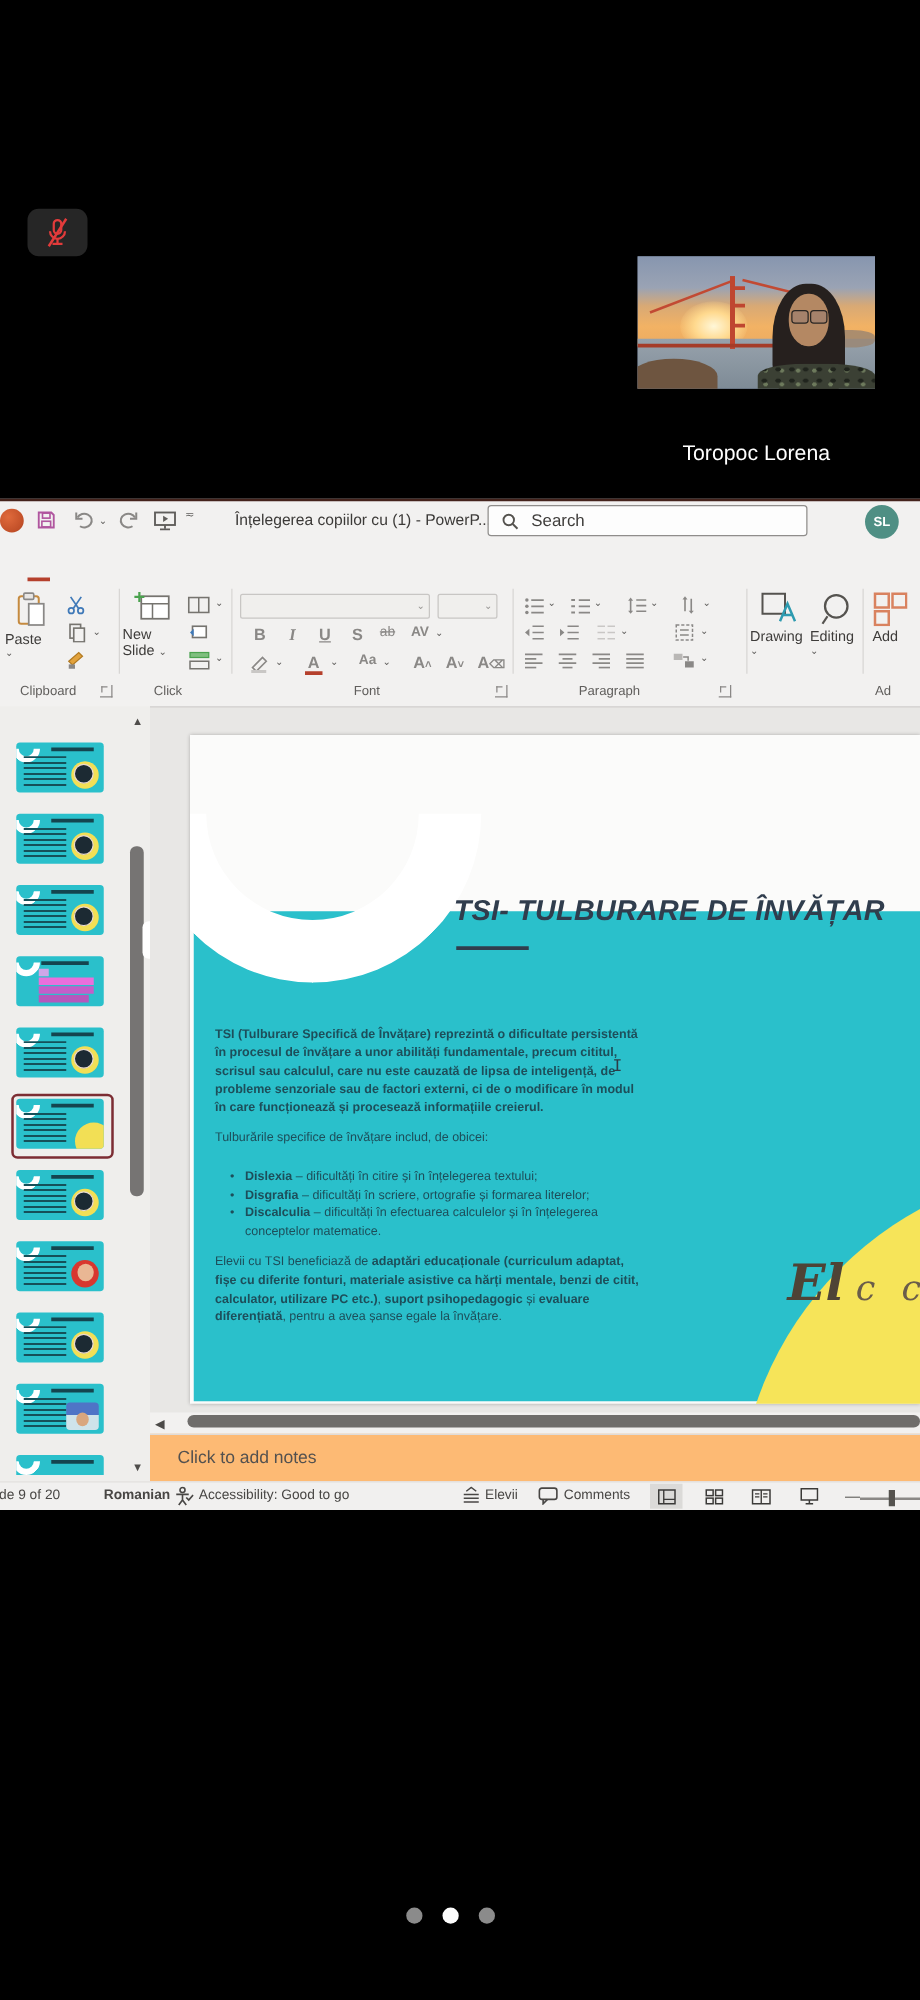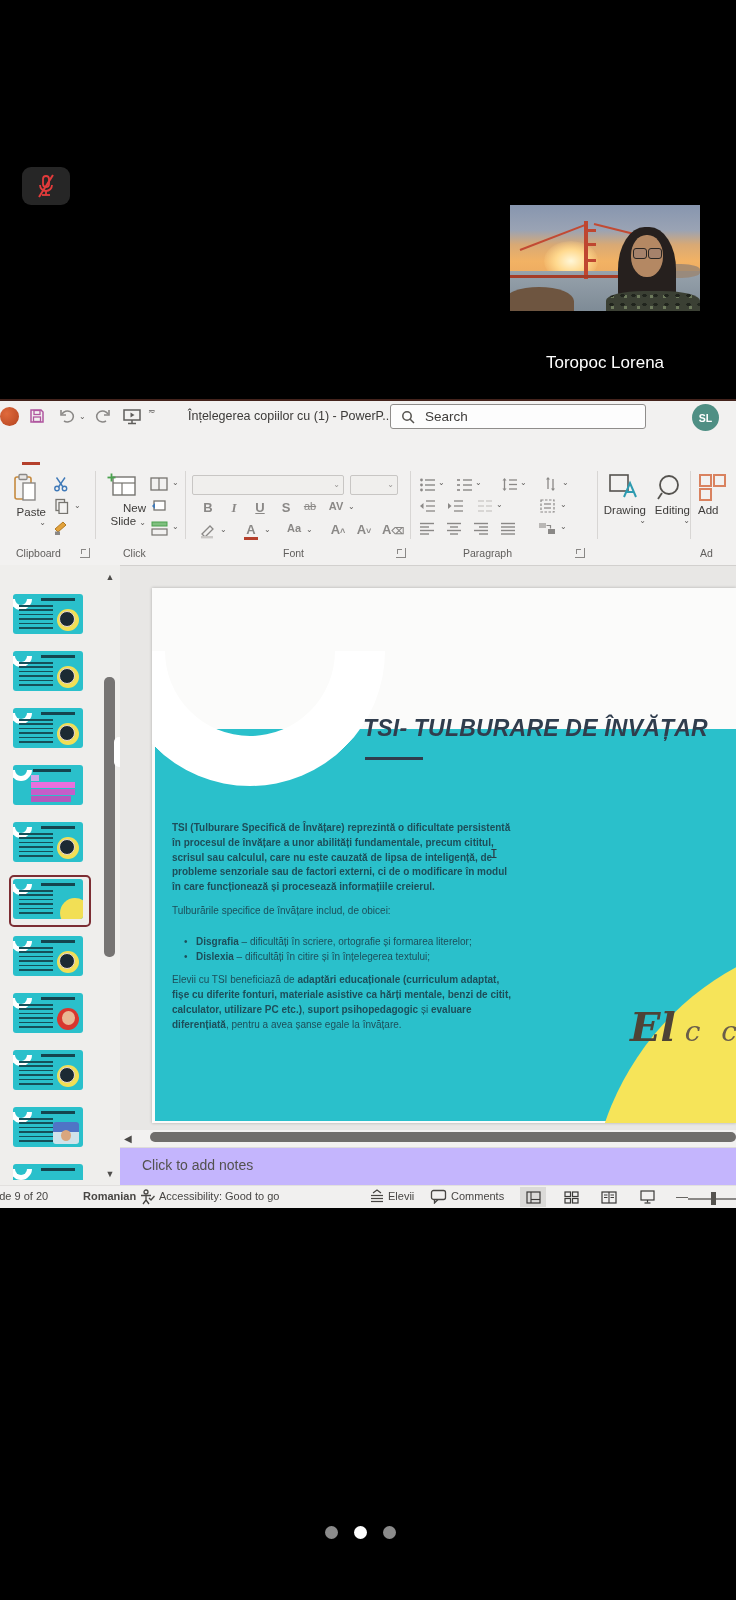--- a/index.html
+++ b/index.html
@@ -56,21 +56,21 @@
 
   
   #tabs{left:0;top:36px;width:736px;height:28px;display:flex;align-items:flex-end;
         padding-left:4px;gap:0;box-sizing:border-box;}
   .tab{font-size:13px;color:#323130;padding:0 9px 8px 9px;white-space:nowrap;}
   .tab.t-active{font-weight:bold;color:#1d1c1b;border-bottom:3px solid #b5402c;padding-bottom:5px;}
 
   
   #ribbon{left:0;top:66px;width:736px;height:80px;}
   .rsep{position:absolute;top:4px;height:68px;width:1px;background:#d8d6d4;}
-  .bigbtn{position:absolute;text-align:right;color:#3e3c3a;font-size:11.5px;}
+  .bigbtn{position:absolute;text-align:left;color:#3e3c3a;font-size:11.5px;}
   .bigbtn .lbl{margin-top:3px;line-height:12.5px;}
   .chev{font-size:8px;color:#5f5d5b;line-height:8px;}
   .mini{position:absolute;width:18px;height:18px;display:flex;align-items:center;justify-content:center;}
   .combo{position:absolute;height:20px;background:#f0efed;border:1px solid #c8c6c4;border-radius:2px;
          box-sizing:border-box;}
   .combo .chev{position:absolute;right:3px;top:5px;color:#979593;}
   .ft{position:absolute;color:#8a8886;font-size:13px;font-weight:bold;width:20px;text-align:center;}
   .ft.it{font-style:italic;font-family:"Liberation Serif",serif;}
   .ft.un{text-decoration:underline;}
   .ft.st{text-decoration:line-through;}
@@ -134,21 +134,21 @@
   .seg-b{font-weight:bold;}
   #yellow-blob{position:absolute;left:438px;top:345px;width:560px;height:560px;border-radius:50%;background:#f6e459;}
   #script-text{position:absolute;left:478px;top:415px;font-family:"DejaVu Serif",serif;font-style:italic;
                font-weight:bold;font-size:40px;color:#4e4336;white-space:nowrap;}
   #script-text .tail{font-size:28px;font-weight:normal;color:#6a5d4a;margin-left:9px;letter-spacing:6px;}
   #ibeam{position:absolute;left:338px;top:258px;color:#2e3c46;font-size:13px;font-family:"DejaVu Sans Mono",monospace;}
 
   
   #hsb-arrow{left:124px;top:732px;color:#4c4a48;font-size:10px;}
   #hsb-thumb{left:150px;top:731px;width:586px;height:10px;background:#6f6d6b;border-radius:5px;}
-  #notes-pane{left:120px;top:746px;width:616px;height:38px;background:#c4b5fd;border-top:1px solid #dedcda;}
+  #notes-pane{left:120px;top:746px;width:616px;height:38px;background:#fdba74;border-top:1px solid #dedcda;}
   #notes-text{position:absolute;left:22px;top:9px;font-size:14px;color:#53514f;}
   #statusbar{left:0;top:784px;width:736px;height:22px;background:#f1f0ef;border-top:1px solid #e2e0de;
              font-size:11px;color:#484644;}
   .sb{position:absolute;top:4px;white-space:nowrap;}
   .sb-ic{position:absolute;top:3px;}
   #view-normal{left:520px;top:1px;width:26px;height:20px;background:#dbdad8;display:flex;align-items:center;justify-content:center;}
   .viewbtn{position:absolute;top:1px;width:26px;height:20px;display:flex;align-items:center;justify-content:center;}
   #zoom-track{left:688px;top:12px;width:48px;height:1.6px;background:#8a8886;}
   #zoom-thumb{left:711px;top:6px;width:5px;height:13px;background:#55534f;}
   #zoom-minus{left:676px;top:4px;color:#55534f;font-size:12px;}
@@ -597,22 +597,23 @@
         <div id="teal-body"></div>
         <div id="crescent"></div>
         <div id="yellow-blob"></div>
         <div id="slide-title">TSI- TULBURARE DE ÎNVĂȚAR</div>
         <div id="title-rule"></div>
         <div id="slide-text">
           <p class="p-bold">TSI (Tulburare Specifică de Învățare) reprezintă o dificultate persistentă în procesul de învățare a unor abilități fundamentale, precum cititul, scrisul sau calculul, care nu este cauzată de lipsa de inteligență, de probleme senzoriale sau de factori externi, ci de o modificare în modul în care funcționează și procesează informațiile creierul.</p>
           <p style="margin-bottom:16px;">Tulburările specifice de învățare includ, de obicei:</p>
           <ul id="slide-bullets">
 
-          <li><span class="term">Disgrafia</span><span> – dificultăți în scriere, ortografie și formarea literelor;</span></li>
-              <li><span class="term">Dislexia</span><span> – dificultăți în citire și în înțelegerea textului;</span></li>
+          <li><span class="term">Dislexia</span><span> – dificultăți în citire și în înțelegerea textului;</span></li>
+              <li><span class="term">Disgrafia</span><span> – dificultăți în scriere, ortografie și formarea literelor;</span></li>
+              <li><span class="term">Discalculia</span><span> – dificultăți în efectuarea calculelor și în înțelegerea conceptelor matematice.</span></li>
             </ul>
           <p><span>Elevii cu TSI beneficiază de </span><span class="seg-b">adaptări educaționale (curriculum adaptat, fișe cu diferite fonturi, materiale asistive ca hărți mentale, benzi de citit, calculator, utilizare PC etc.)</span><span>, </span><span class="seg-b">suport psihopedagogic</span><span> și </span><span class="seg-b">evaluare diferențiată</span><span>, pentru a avea șanse egale la învățare.</span></p>
         </div>
         <div id="script-text">
           <span>El</span><span class="tail">c c</span>
         </div>
         <div id="ibeam">I</div>
       </div>
     </div>
 

